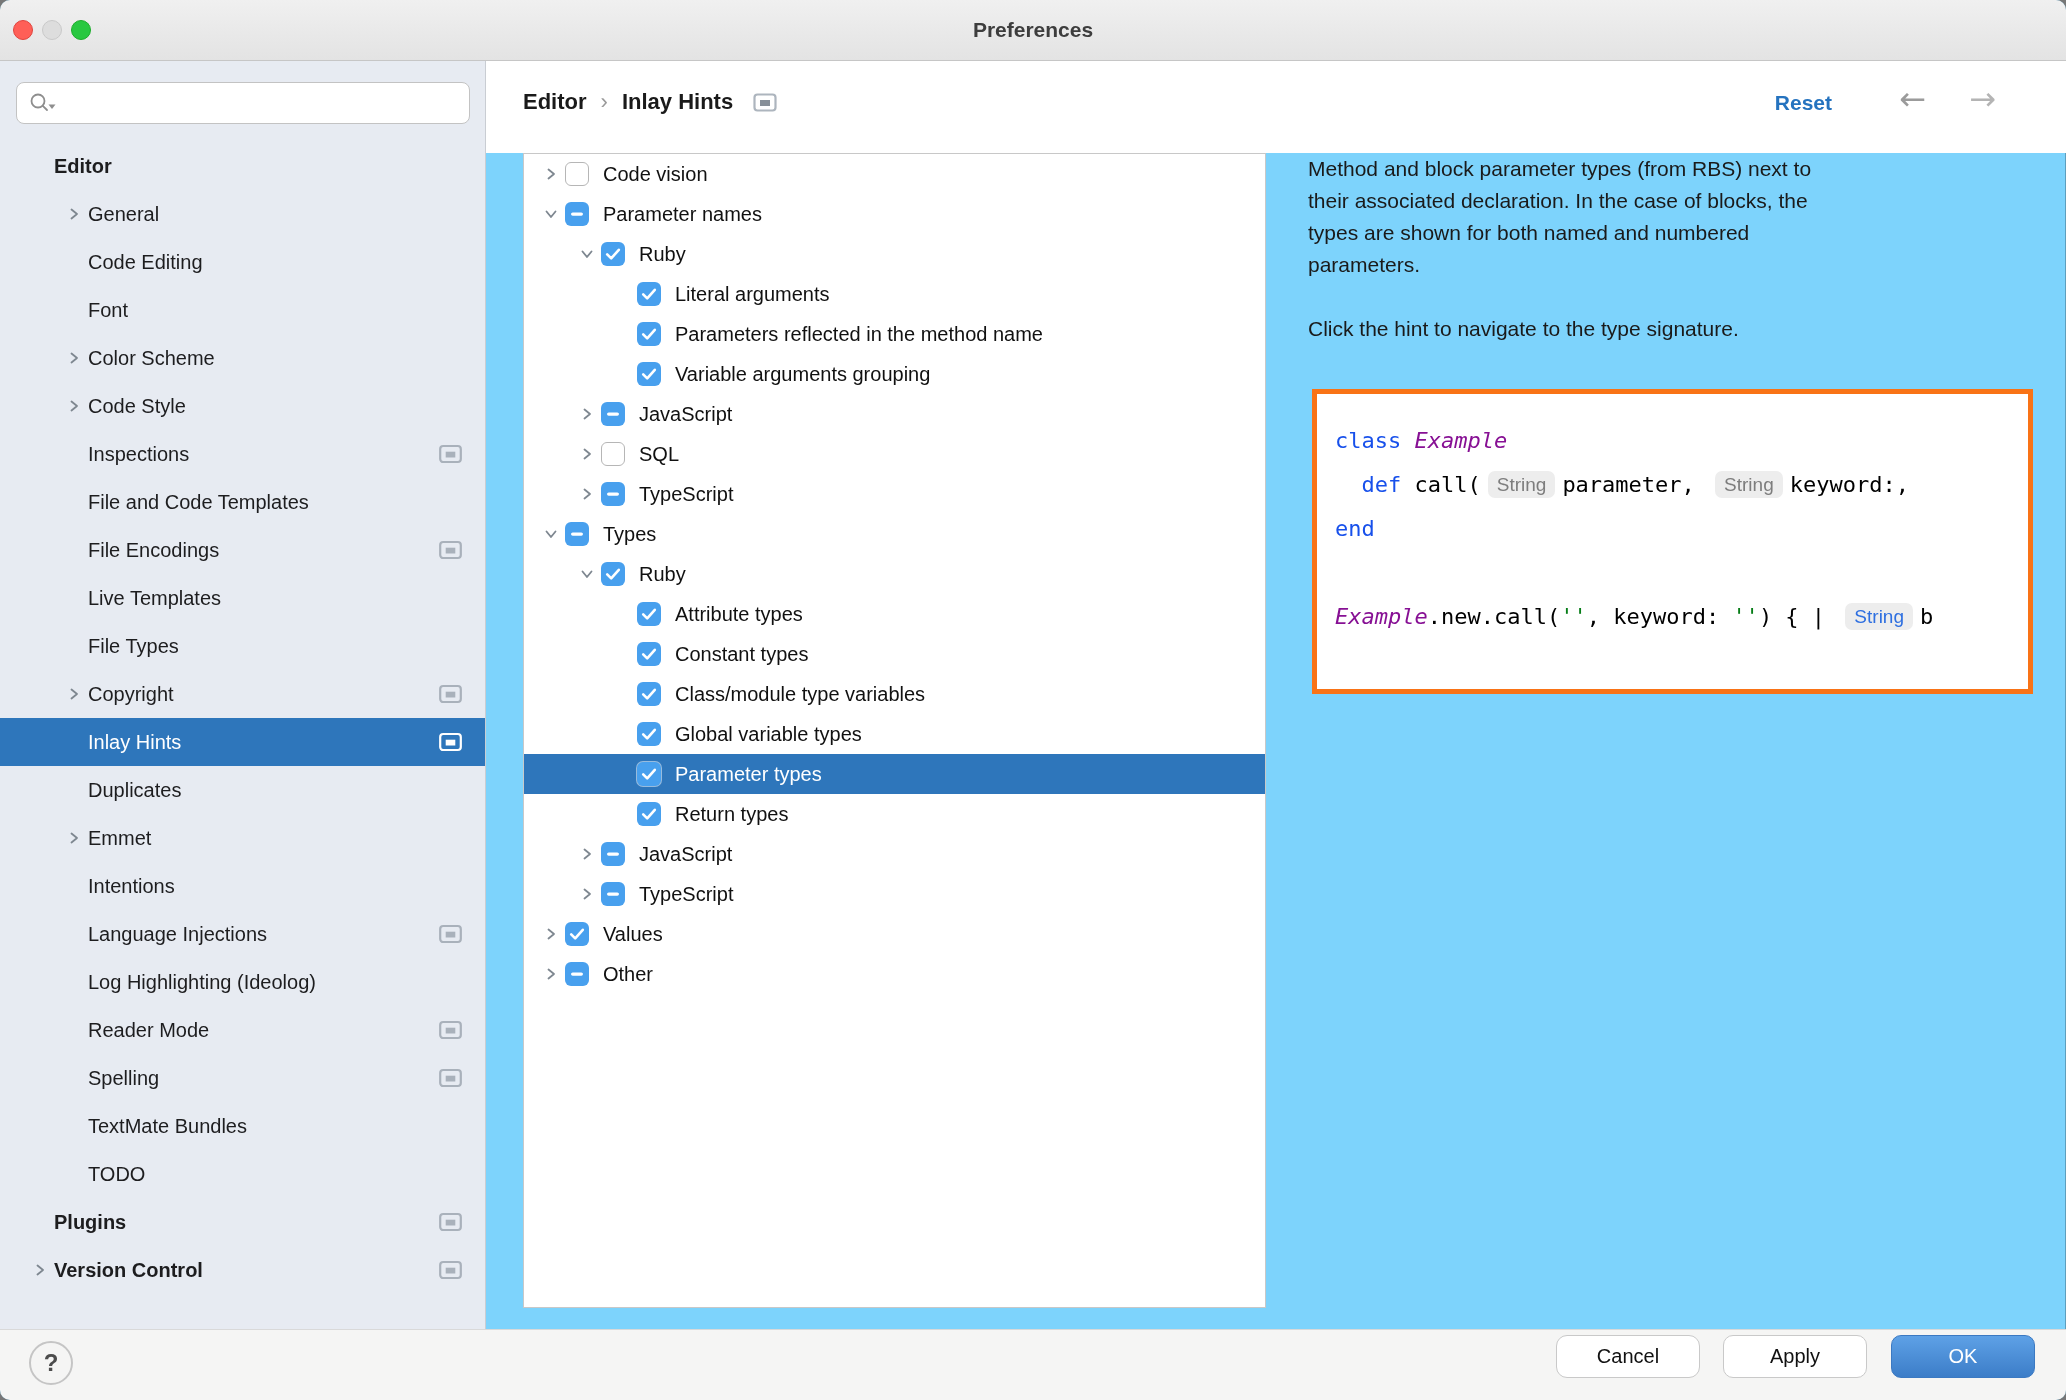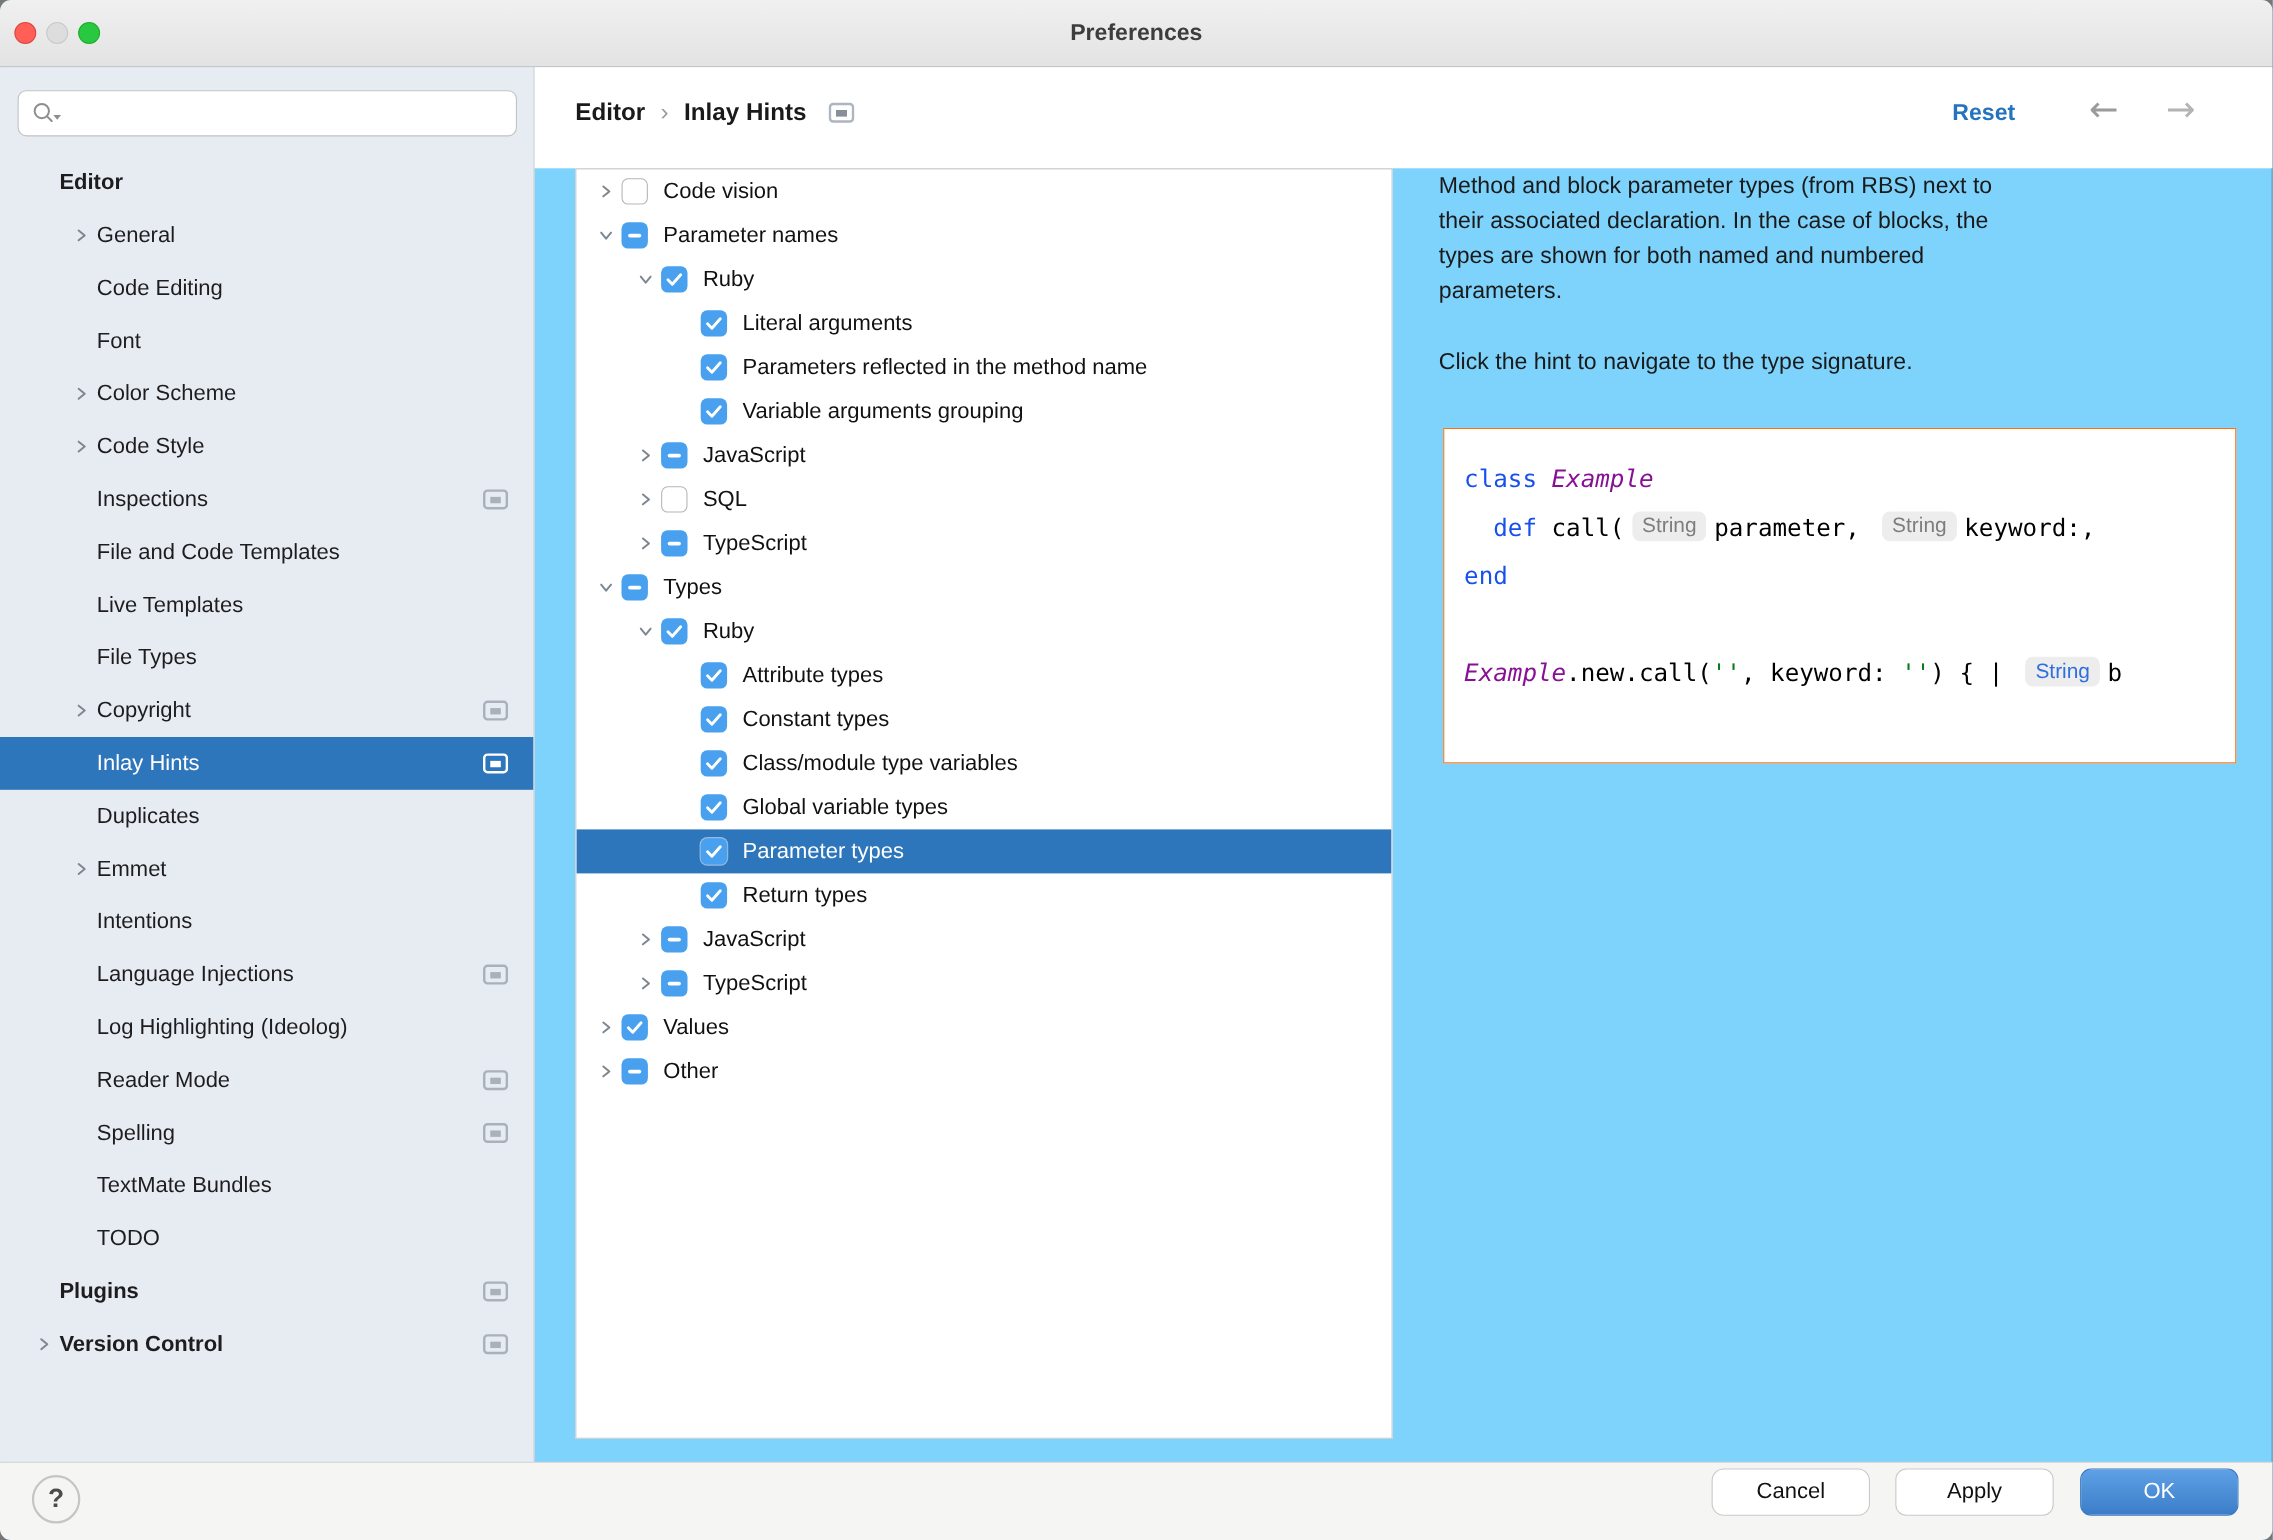--- a/index.html
+++ b/index.html
@@ -47,21 +47,21 @@
   .cb.checked,.cb.partial{background:var(--cb-blue);}
   .cb.unchecked{background:#fff;border:1.5px solid #B6B6B6;}
   .cb svg{position:absolute;left:0;top:0;}
   .t-row .lbl{margin-left:14px;white-space:nowrap;}
   .t-row.selected{background:#2E76BB;color:#fff;}
   .t-row.selected .cb{box-shadow:0 0 0 1px rgba(255,255,255,.5);}
   .chev.down svg{transform:rotate(90deg);}
   
   .desc{position:absolute;left:1308px;top:153px;width:690px;font-size:21px;line-height:32px;color:#1a1a1a;white-space:pre-line;}
   .desc2{position:absolute;left:1308px;top:313px;width:690px;font-size:21px;line-height:32px;color:#1a1a1a;}
-  .codebox{position:absolute;left:1312px;top:389px;width:721px;height:305px;border:1px solid #f97316;
+  .codebox{position:absolute;left:1312px;top:389px;width:721px;height:305px;border:5px solid #f97316;
            background:#fff;box-sizing:border-box;overflow:hidden;padding:25px 0 0 18px;}
   .cline{font-family:"DejaVu Sans Mono",monospace;font-size:22px;height:44px;line-height:44px;white-space:pre;}
   .tok.k{color:var(--kw);}
   .tok.c{color:var(--cls);font-style:italic;}
   .tok.s{color:var(--str);}
   .tok.p{color:#000;}
   .pill{display:inline-block;font-family:Liberation Sans, sans-serif;font-size:19px;line-height:27px;
         background:var(--hint-bg);color:var(--hint-text);border-radius:7px;padding:0 9px;margin:0 7px;
         vertical-align:middle;position:relative;top:-2px;}
   .pill.blue{color:var(--hint-blue);}
@@ -144,20 +144,28 @@
               <rect x="1.2" y="2" width="20.6" height="16" rx="3" fill="none" stroke="#A9B1BB" stroke-width="2.2"></rect>
               <rect x="6.7" y="7.7" width="9.6" height="5.8" fill="#A9B1BB"></rect>
             </svg></span>
         </div>
         <div class="sb-row lvl1">
           <span class="chev"></span>
           <span>File and Code Templates</span>
         </div>
         <div class="sb-row lvl1">
           <span class="chev"></span>
+          <span>File Encodings</span>
+          <span class="sb-ico"><svg width="23" height="20" viewBox="0 0 23 20">
+              <rect x="1.2" y="2" width="20.6" height="16" rx="3" fill="none" stroke="#A9B1BB" stroke-width="2.2"></rect>
+              <rect x="6.7" y="7.7" width="9.6" height="5.8" fill="#A9B1BB"></rect>
+            </svg></span>
+        </div>
+        <div class="sb-row lvl1">
+          <span class="chev"></span>
           <span>Live Templates</span>
         </div>
         <div class="sb-row lvl1">
           <span class="chev"></span>
           <span>File Types</span>
         </div>
         <div class="sb-row lvl1">
           <span class="chev">
             <svg width="16" height="16" viewBox="0 0 16 16">
               <path d="M5.5 3.5 L11 8 L5.5 12.5" fill="none" stroke="#7E8790" stroke-width="1.8" stroke-linecap="round" stroke-linejoin="round"></path>

